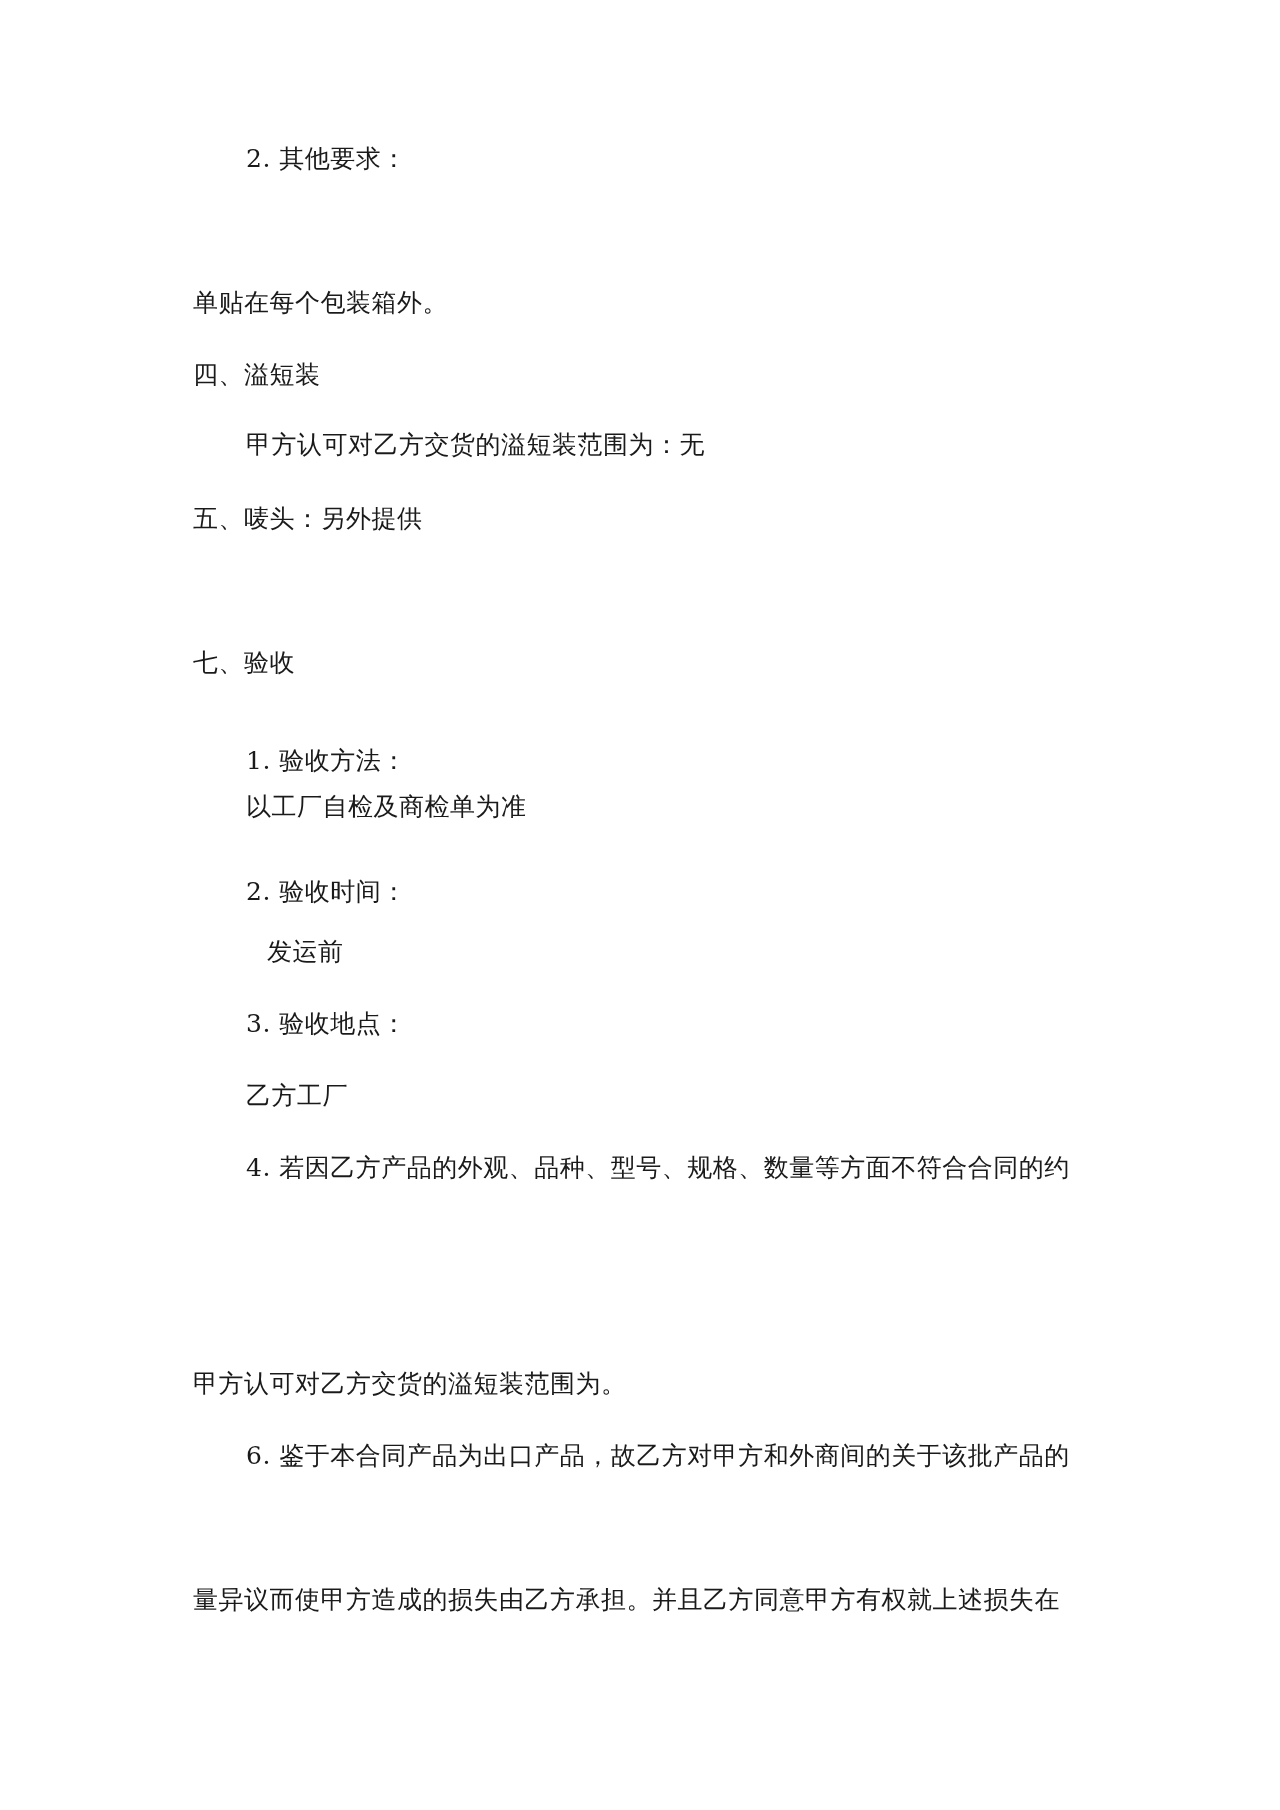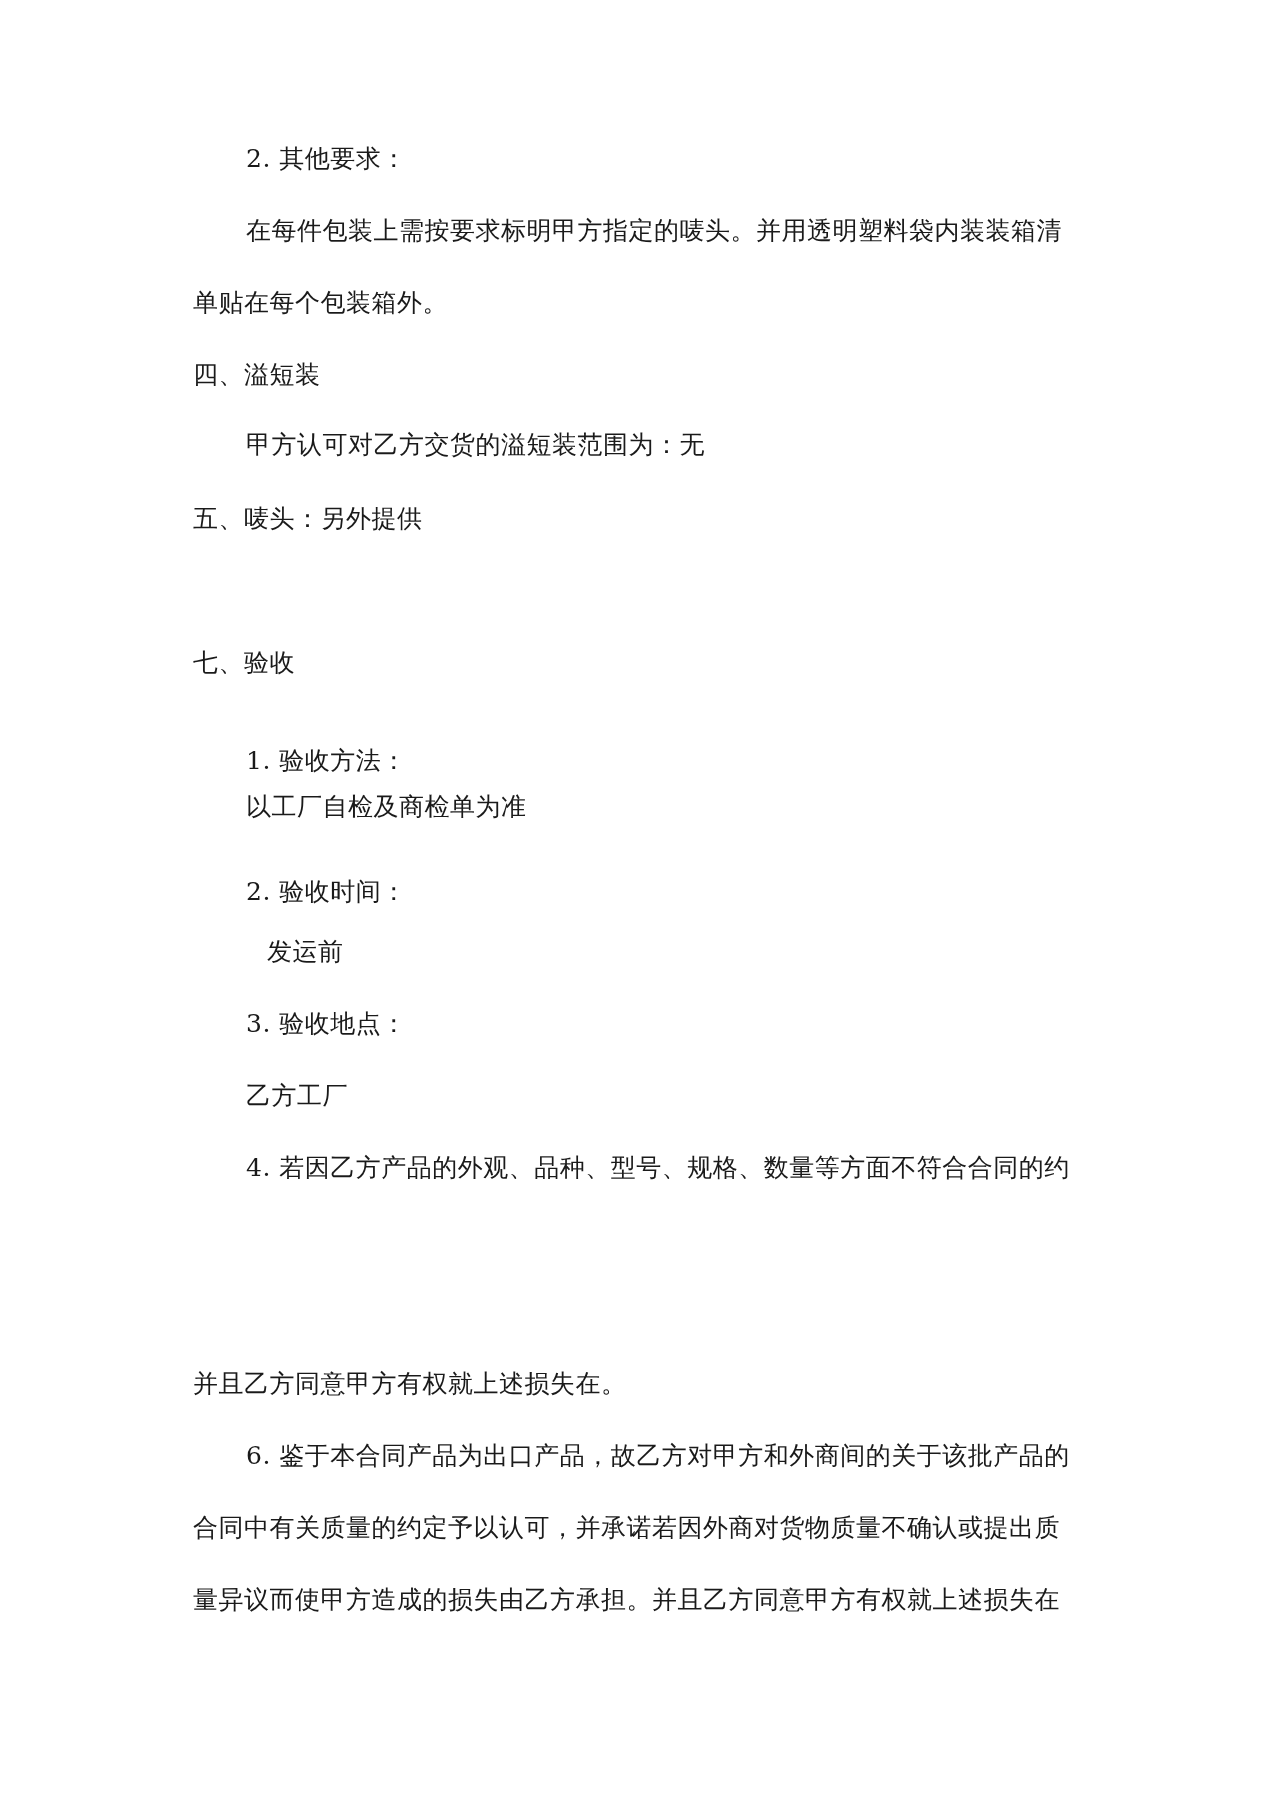--- a/index.html
+++ b/index.html
@@ -32,30 +32,28 @@
     }
     .indent {
       left: 246px;
     }
   </style>
 </head>
 <body>
 
 <div class="page">
   <div class="line indent" style="top:142px;">2.  其他要求：</div>
-  <div class="line indent" style="top: 214px;">在每件包装上需按要求标明甲方指定的唛头。并用透明塑料袋内装装箱清</div>
   <div class="line" style="top: 286px;">单贴在每个包装箱外。</div>
   <div class="line" style="top: 358px;">四、溢短装</div>
   <div class="line indent" style="top: 430px; font-family: Liberation Mono, monospace;">甲方认可对乙方交货的溢短装范围为：无</div>
   <div class="line" style="top: 502px;">五、唛头：另外提供</div>
   <div class="line" style="top: 646px;">七、验收</div>
   <div class="line indent" style="top: 744px;">1.  验收方法：</div>
   <div class="line indent" style="top: 790px;">以工厂自检及商检单为准</div>
   <div class="line indent" style="top: 875px; text-align: right;">2.  验收时间：</div>
   <div class="line indent" style="top: 935px; margin-left: 21px;">发运前</div>
   <div class="line indent" style="top: 1007px;">3.  验收地点：</div>
   <div class="line indent" style="top: 1079px;">乙方工厂</div>
   <div class="line indent" style="top: 1151px;">4.  若因乙方产品的外观、品种、型号、规格、数量等方面不符合合同的约</div>
-  <div class="line" style="top: 1367px;">并且乙方同意甲方有权就上述损失在。</div>
+  <div class="line" style="top: 1367px;">甲方认可对乙方交货的溢短装范围为。</div>
   <div class="line indent" style="top: 1439px;">6.  鉴于本合同产品为出口产品，故乙方对甲方和外商间的关于该批产品的</div>
-  <div class="line" style="top: 1511px;">合同中有关质量的约定予以认可，并承诺若因外商对货物质量不确认或提出质</div>
   <div class="line" style="top: 1583px;">量异议而使甲方造成的损失由乙方承担。并且乙方同意甲方有权就上述损失在</div>
 </div>
 
 </body></html>

